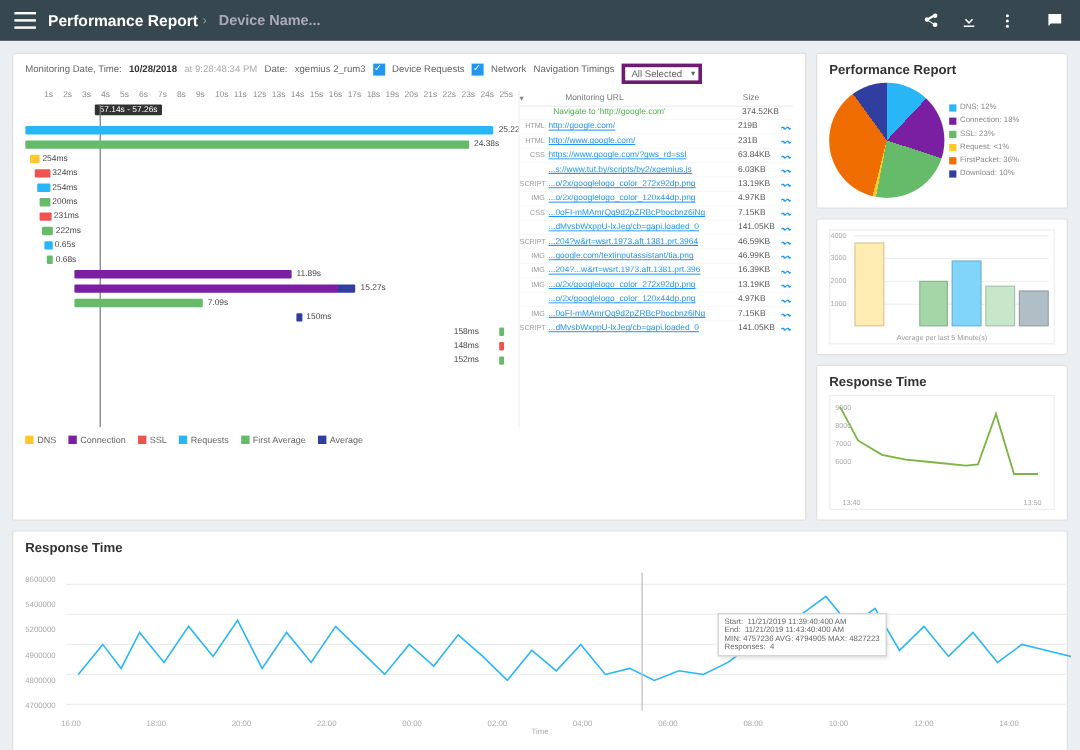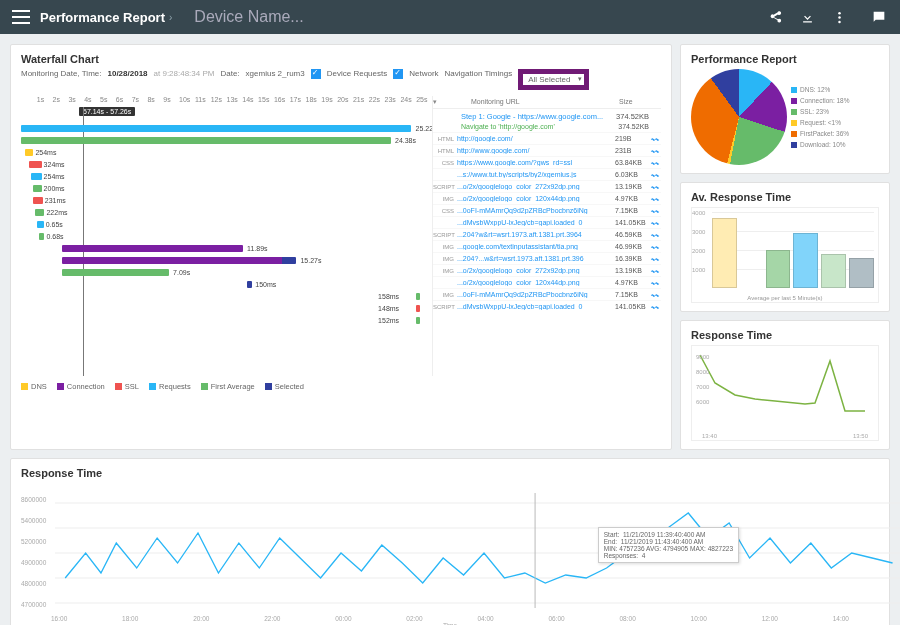--- a/index.html
+++ b/index.html
@@ -1,31 +1,31 @@
 <!DOCTYPE html>
 <html><head>
 <meta charset="utf-8">
 <style>
 *{box-sizing:border-box;margin:0;padding:0;font-family:Arial,Helvetica,sans-serif}
 body{background:#eceff1;width:900px;height:625px;overflow:hidden;font-size:10px;color:#555}
 .topbar{height:34px;background:#37474f;color:#fff;display:flex;align-items:center;padding:0 12px}
 .topbar .hamburger{width:18px;height:14px;display:flex;flex-direction:column;justify-content:space-between;margin-right:10px;cursor:pointer}
 .topbar .hamburger span{height:2px;background:#fff}
 .topbar h1{font-size:13px;font-weight:600}
-.topbar .crumb{color:#aab;margin-left:18px;font-size:16px;font-weight:400}
+.topbar .crumb{color:#aab;margin-left:6px;font-size:12px;font-weight:700}
 .topbar .spacer{flex:1}
 .topbar .icon{width:18px;height:18px;margin-left:14px;cursor:pointer;display:flex;align-items:center;justify-content:center}
 .topbar svg{fill:#fff}
 .grid{display:grid;grid-template-columns:1fr 210px;grid-template-rows:auto auto;gap:8px;padding:10px}
 .card{background:#fff;border:1px solid #e0e0e0;border-radius:2px;padding:8px 10px}
 .card h2{font-size:11px;font-weight:600;color:#333;margin-bottom:4px}
 .filters{display:flex;gap:6px;font-size:8px;color:#666;margin-bottom:6px;flex-wrap:wrap}
 .chk{width:10px;height:10px;background:#2196f3;display:inline-block;position:relative}
 .chk::after{content:"✓";color:#fff;font-size:8px;position:absolute;top:-1px;left:1px}
-.sel{border:5px solid #701a75;padding:1px 14px 1px 5px;font-size:8px;position:relative;cursor:pointer}
+.sel{border:3px solid #701a75;padding:1px 14px 1px 5px;font-size:8px;position:relative;cursor:pointer}
 .sel::after{content:"▾";position:absolute;right:3px;top:1px;font-size:7px}
 
 .wf{display:flex;height:280px}
 .wf-left{flex:1;position:relative;overflow:hidden;border-right:1px solid #eee}
 .axis{display:flex;font-size:7px;color:#888;height:12px;position:relative}
 .axis span{position:absolute}
 .hover-tag{position:absolute;top:11px;left:58px;background:#333;color:#fff;font-size:7px;padding:1px 4px;border-radius:1px}
 .bars{position:relative}
 .row{position:relative;height:12px;display:flex;align-items:center}
 .row .bar{position:absolute;height:7px;border-radius:1px}
@@ -100,21 +100,20 @@
   <div class="icon" style="margin-left:22px">
       <svg viewBox="0 0 24 24" width="16" height="16">
         <path d="M4 4h16v12H7l-3 3z"></path>
       </svg>
     </div>
 </div>
 
 <div class="grid">
 
   <div class="card">
-    <h2>Waterfall Chart</h2>
     <div class="filters">
       <span>Monitoring Date, Time:</span>
       <b style="color:#333">10/28/2018</b>
       <span style="color:#aaa">at 9:28:48:34 PM</span>
       <span>Date:</span>
       <span>xgemius 2_rum3</span>
       <span class="chk"></span>
       <span>Device Requests</span>
       <span class="chk"></span>
       <span>Network</span>
@@ -223,21 +222,20 @@
               <span class="lbl" style="right: 8%;">152ms</span>
             </div>
           </div>
       </div>
       <div class="wf-right">
         <div class="hdr">
           <span style="width:10px;color:#888;font-size:7px;cursor:pointer">▾</span>
           <span class="c2">Monitoring URL</span>
           <span class="c3">Size</span>
         </div>
-        <div class="step"><span>Step 1: Google - https://www.google.com...</span> <span style="float:right;color:#555;margin-right:12px">374.52KB</span></div>
         <div class="nav"><span>Navigate to 'http://google.com'</span> <span style="float:right;color:#555;margin-right:12px">374.52KB</span></div>
         <div id="req-list">
             <div class="req">
               <span class="tag">HTML</span>
               <span class="url">http://google.com/</span>
               <span class="sz">219B</span>
               <span class="trend">〰</span>
             </div>
             <div class="req">
               <span class="tag">HTML</span>
@@ -342,21 +340,21 @@
         <div>
           <i style="background:#29b6f6"></i>
           <span>Requests</span>
         </div>
         <div>
           <i style="background:#66bb6a"></i>
           <span>First Average</span>
         </div>
         <div>
           <i style="background:#303f9f"></i>
-          <span>Selected</span>
+          <span>Average</span>
         </div>
       </div>
   </div>
 
   <div style="display:flex;flex-direction:column;gap:8px">
     <div class="card">
       <h2>Performance Report</h2>
       <div class="pie-wrap">
         <div class="pie" id="pie" style="background: conic-gradient(rgb(41, 182, 246) 0%, rgb(41, 182, 246) 12%, rgb(123, 31, 162) 12%, rgb(123, 31, 162) 30%, rgb(102, 187, 106) 30%, rgb(102, 187, 106) 53%, rgb(255, 202, 40) 53%, rgb(255, 202, 40) 54%, rgb(239, 108, 0) 54%, rgb(239, 108, 0) 90%, rgb(48, 63, 159) 90%, rgb(48, 63, 159) 100%);"></div>
         <div class="pie-leg" id="pie-leg">
@@ -381,21 +379,20 @@
               <span>FirstPacket: 36%</span>
             </div>
             <div>
               <i style="background:#303f9f"></i>
               <span>Download: 10%</span>
             </div>
           </div>
       </div>
     </div>
     <div class="card">
-      <h2>Av. Response Time</h2>
       <div class="barchart">
         <div class="bgrid" id="bgrid">
             <div class="gl" style="top: 0%;"></div>
             <div class="tick" style="top: -3%;">4000</div>
             <div class="gl" style="top: 25%;"></div>
             <div class="tick" style="top: 22%;">3000</div>
             <div class="gl" style="top: 50%;"></div>
             <div class="tick" style="top: 47%;">2000</div>
             <div class="gl" style="top: 75%;"></div>
             <div class="tick" style="top: 72%;">1000</div>

